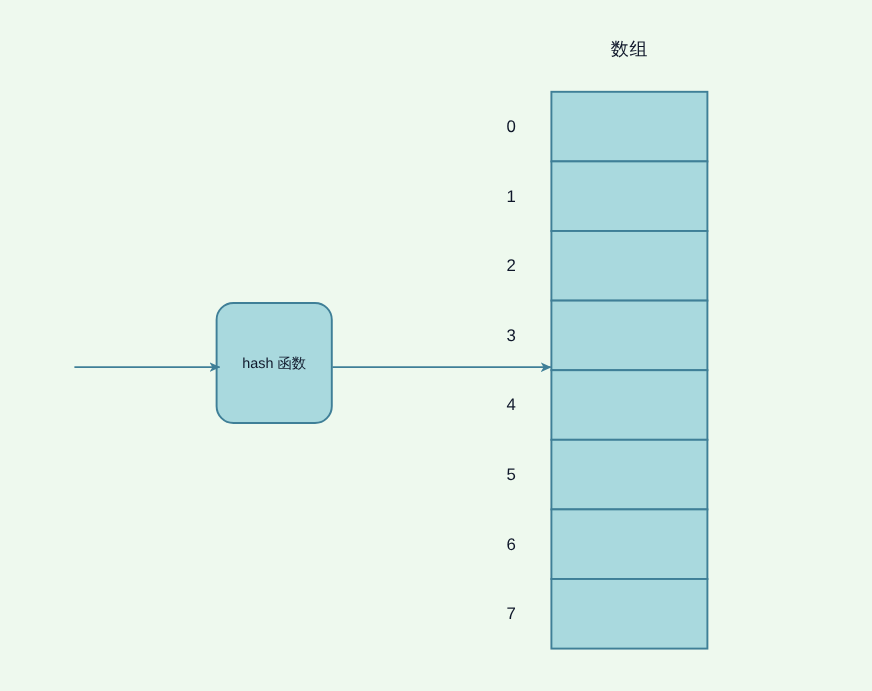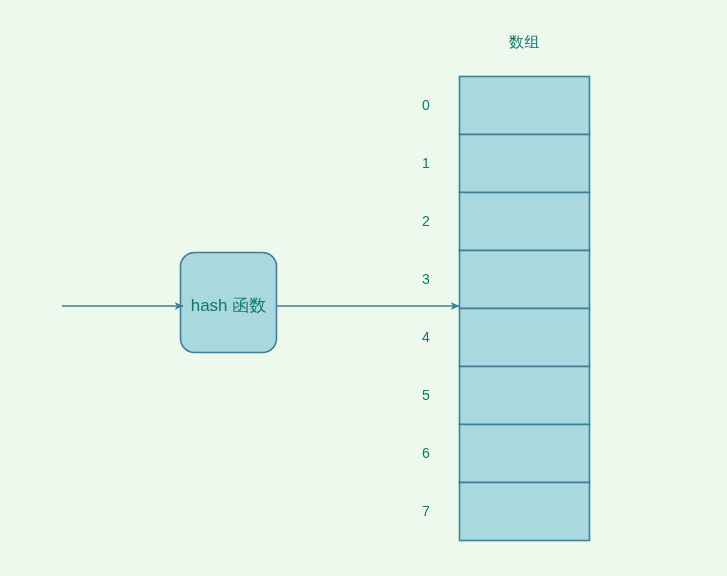--- a/index.html
+++ b/index.html
@@ -21,38 +21,38 @@
   }
   #diagram-svg {
     position: absolute;
     left: 0;
     top: 0;
     width: 727px;
     height: 576px;
   }
   .overlay-text {
     position: absolute;
-    color: #0f766e;
+    color: #0f172a;
     white-space: nowrap;
     line-height: 1;
   }
   #array-title {
     left: 459px;
     top: 34px;
     width: 131px;
     text-align: center;
     font-size: 15px;
     letter-spacing: 0.5px;
   }
   #hash-box-label {
     left: 180px;
     top: 297px;
     width: 97px;
     text-align: center;
-    font-size: 17px;
+    font-size: 12px;
   }
   .index-label {
     width: 26px;
     text-align: center;
     font-size: 14px;
     left: 413px;
   }
 </style>
 </head>
 <body>

